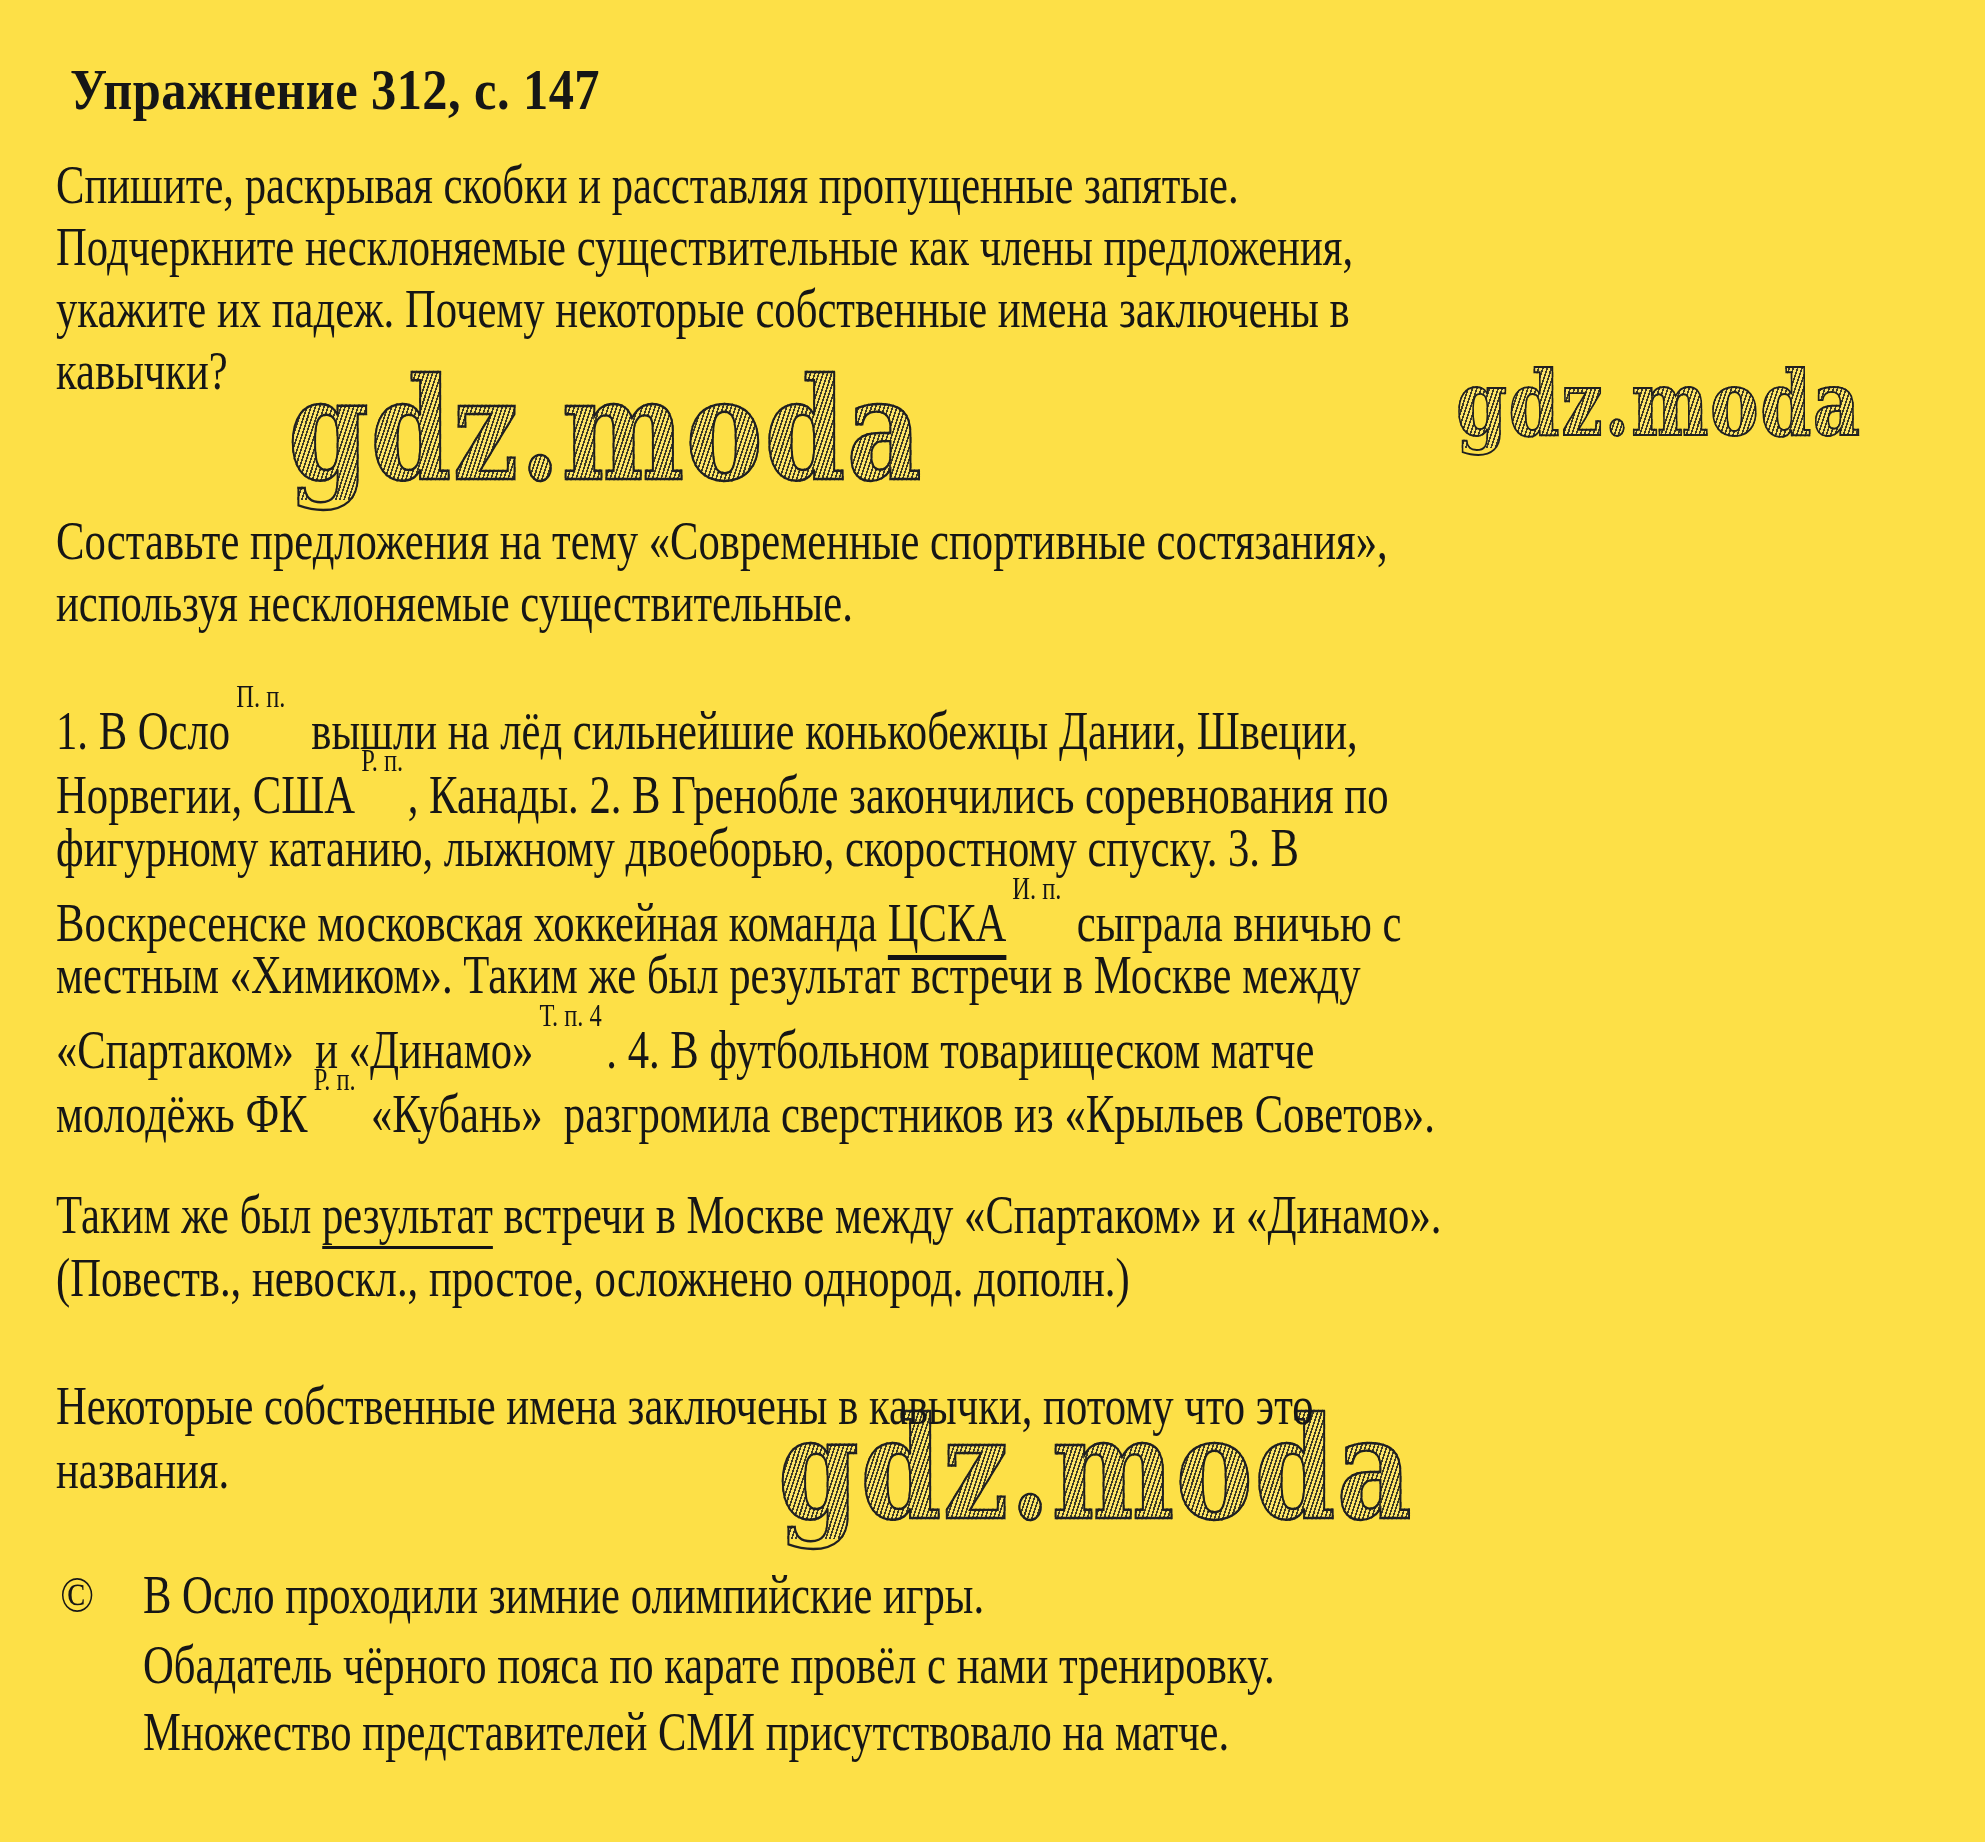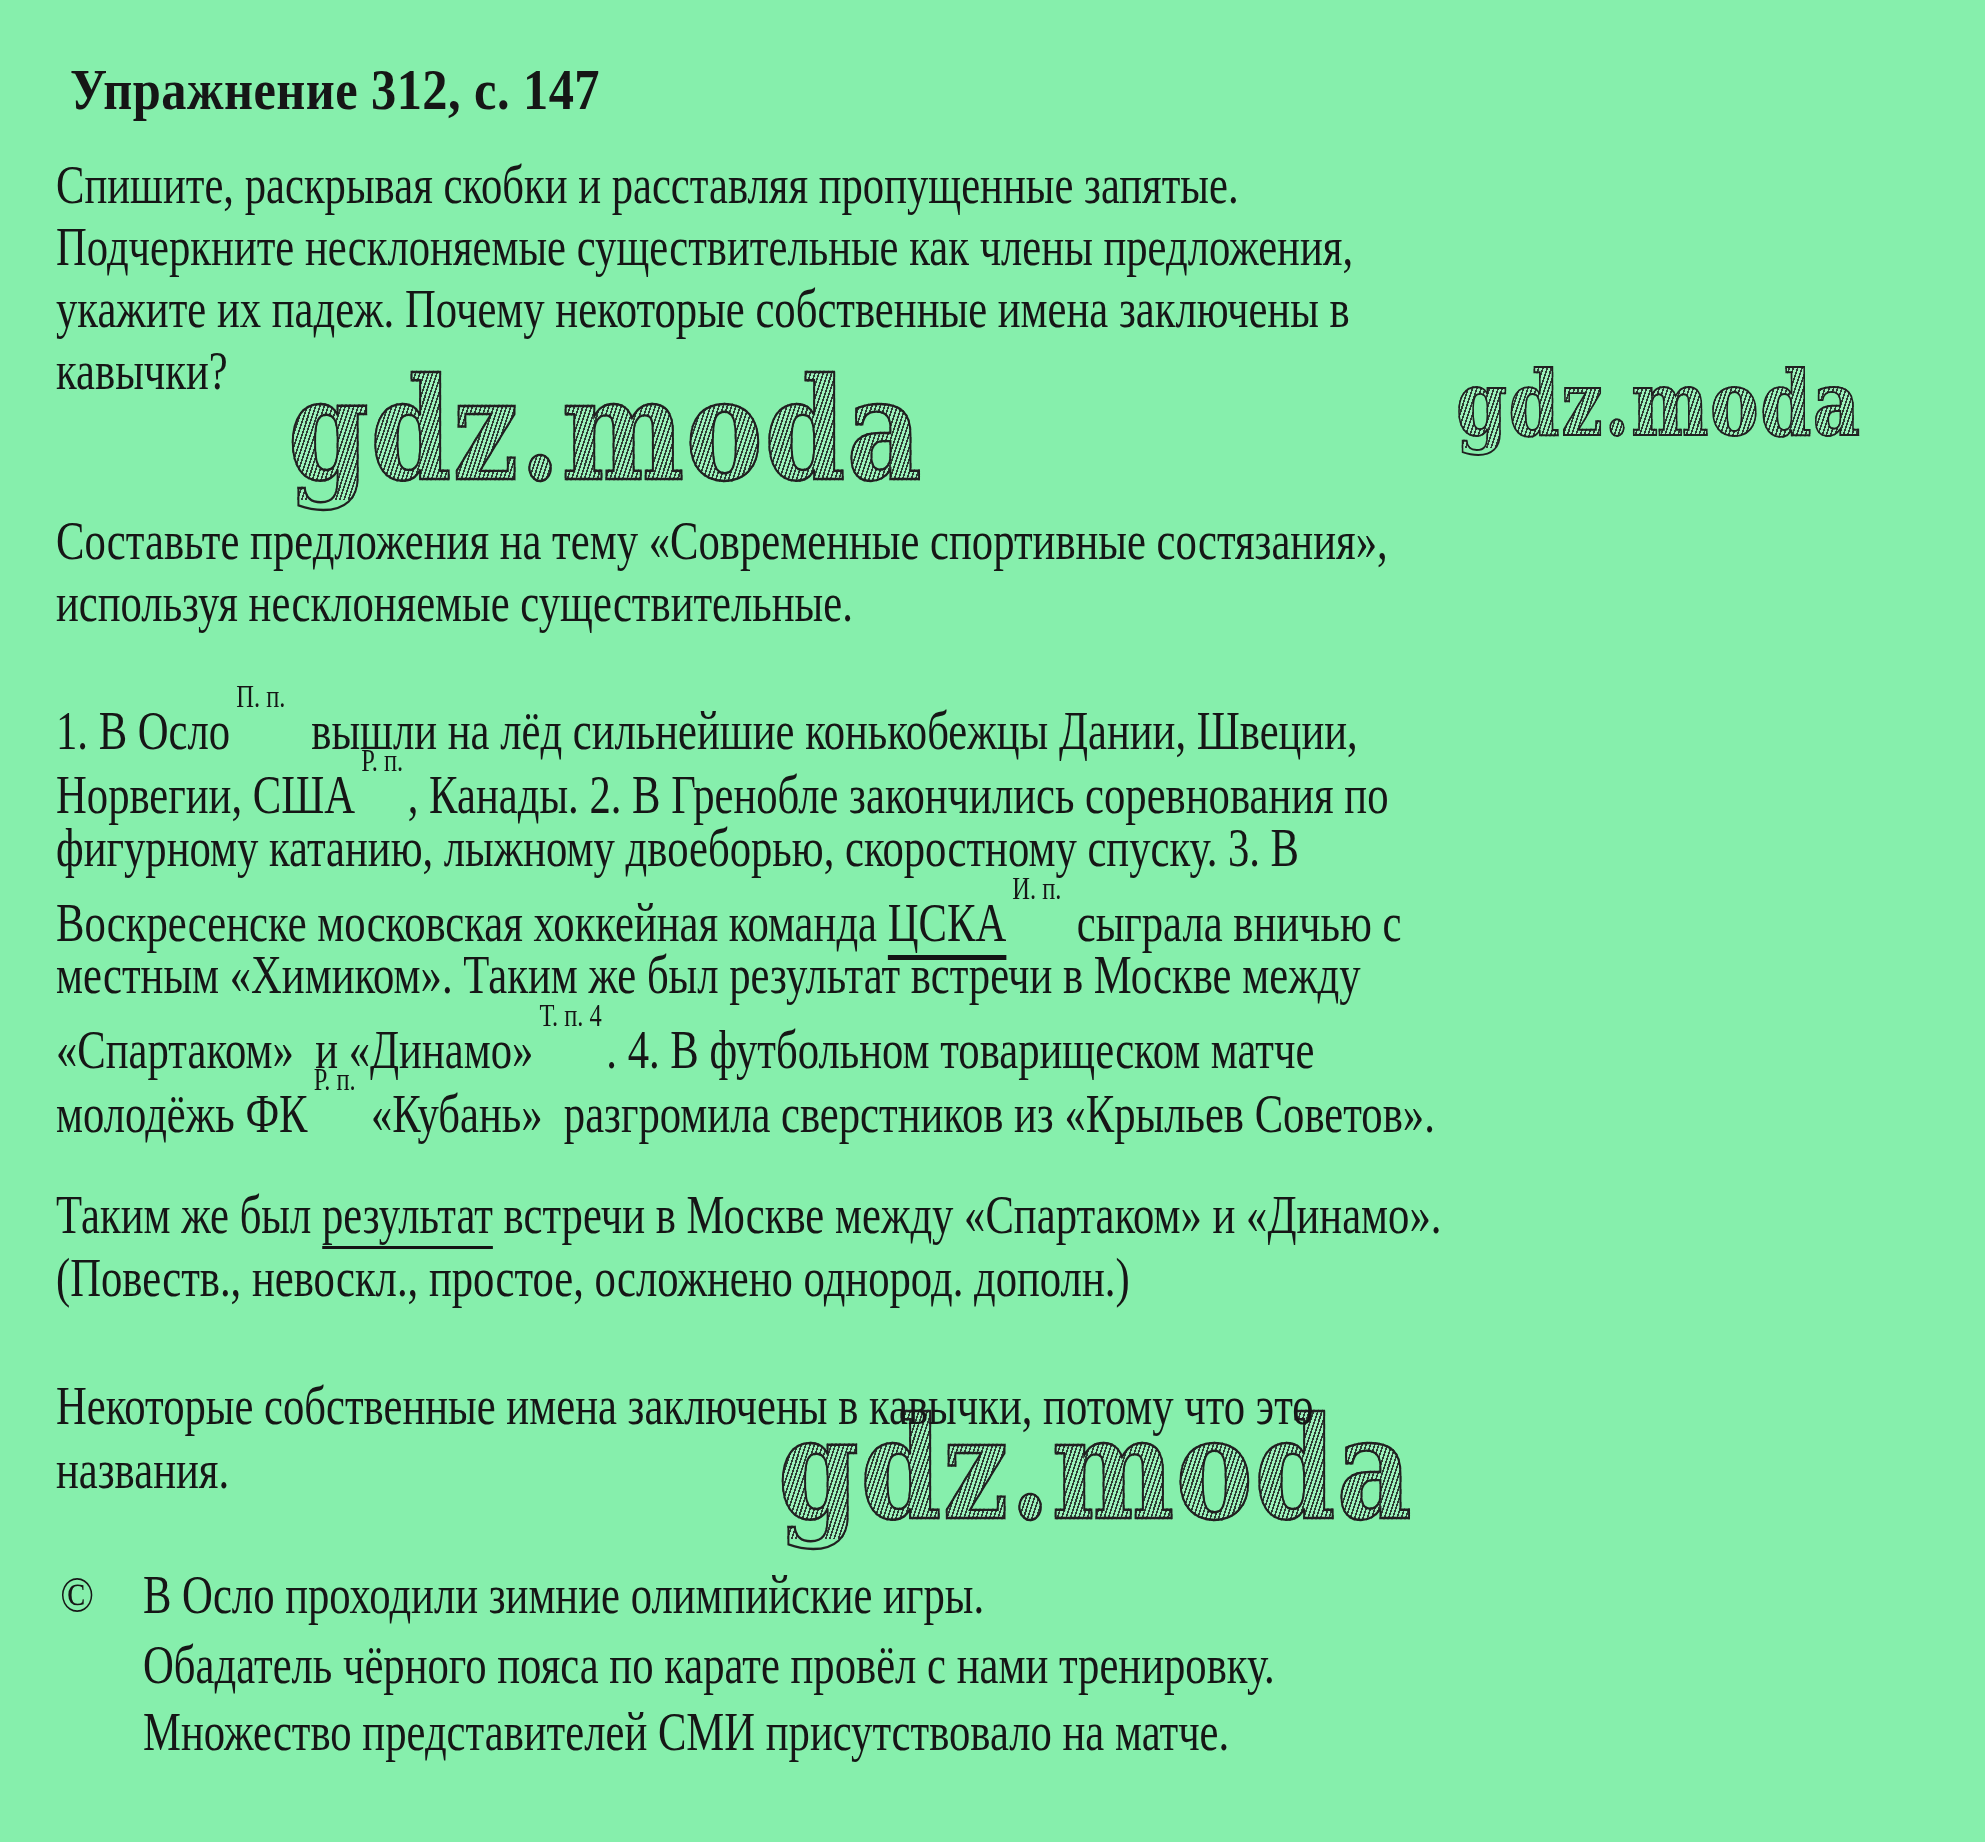--- a/index.html
+++ b/index.html
@@ -1,20 +1,20 @@
 <!DOCTYPE html>
 <html><head>
 <meta charset="utf-8">
 <style>
   html, body { margin: 0; padding: 0; background: #ffffff; }
   .page {
     position: relative;
     width: 1985px;
     height: 1842px;
-    background: #86efac;
+    background: #fde047;
     font-family: "Liberation Serif", serif;
     color: #161616;
     overflow: hidden;
   }
   .title {
     position: absolute;
     left: 70px;
     top: 58px;
     margin: 0;
     font-size: 56px;

